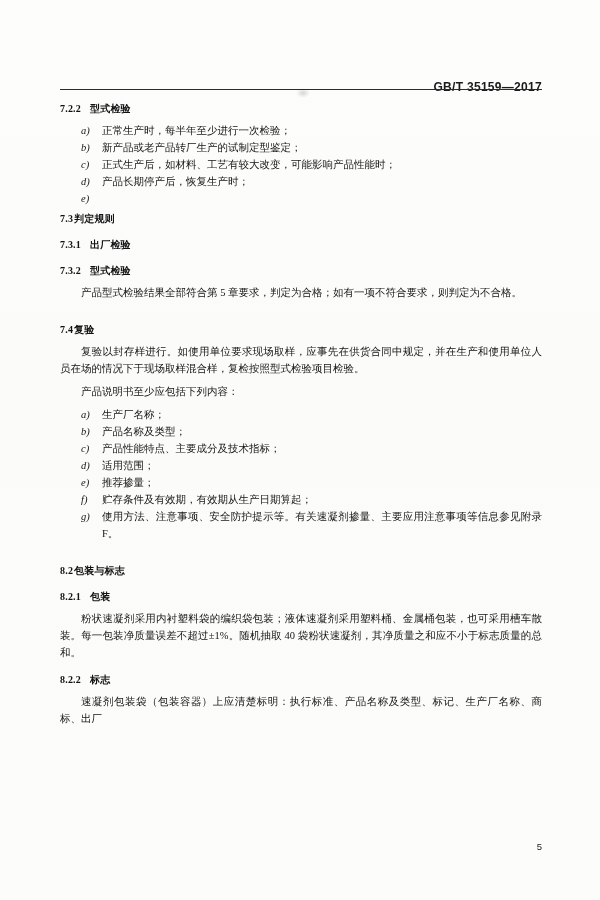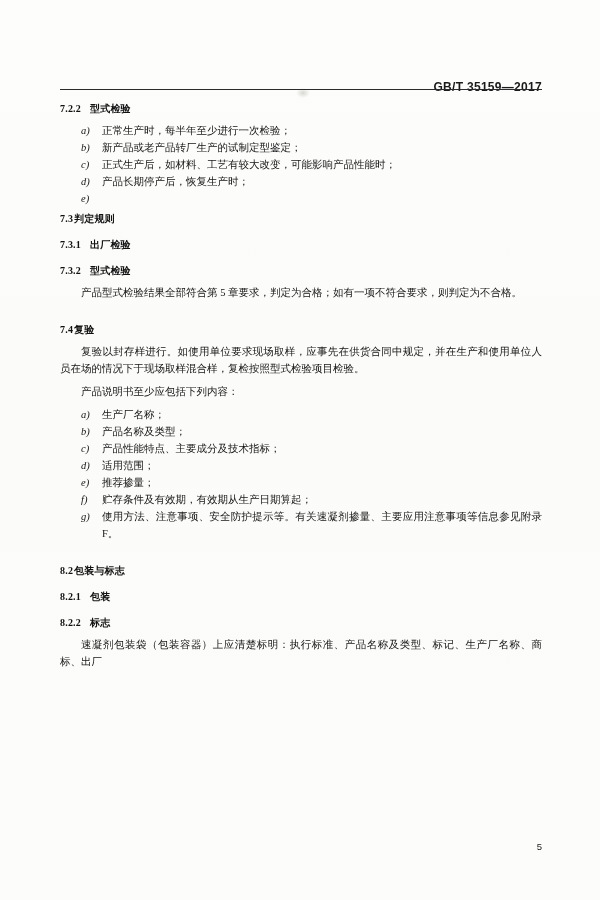--- a/index.html
+++ b/index.html
@@ -177,20 +177,21 @@
       <li><span class="marker">g)</span><span>使用方法、注意事项、安全防护提示等。有关速凝剂掺量、主要应用注意事项等信息参见附录 F。</span></li>
     </ul>
 
     <div class="h-sec lvl1">
       <span class="num">8.2</span><span>包装与标志</span>
     </div>
 
     <div class="h-sec spaced-top">
       <span class="num">8.2.1</span><span>包装</span>
     </div>
+    <p class="para">粉状速凝剂采用内衬塑料袋的编织袋包装；液体速凝剂采用塑料桶、金属桶包装，也可采用槽车散装。每一包装净质量误差不超过±1%。随机抽取 40 袋粉状速凝剂，其净质量之和应不小于标志质量的总和。</p>
 
     <div class="h-sec spaced-top">
       <span class="num">8.2.2</span><span>标志</span>
     </div>
     <p class="para">速凝剂包装袋（包装容器）上应清楚标明：执行标准、产品名称及类型、标记、生产厂名称、商标、出厂</p>
 
   </div>
 
   <div class="footer-page">5</div>
 </div>

